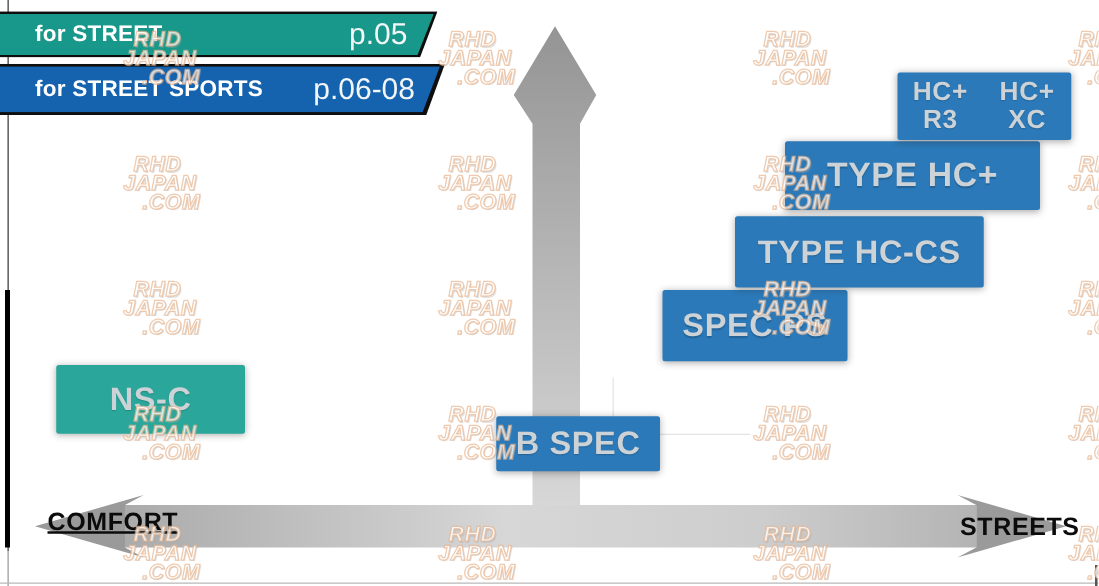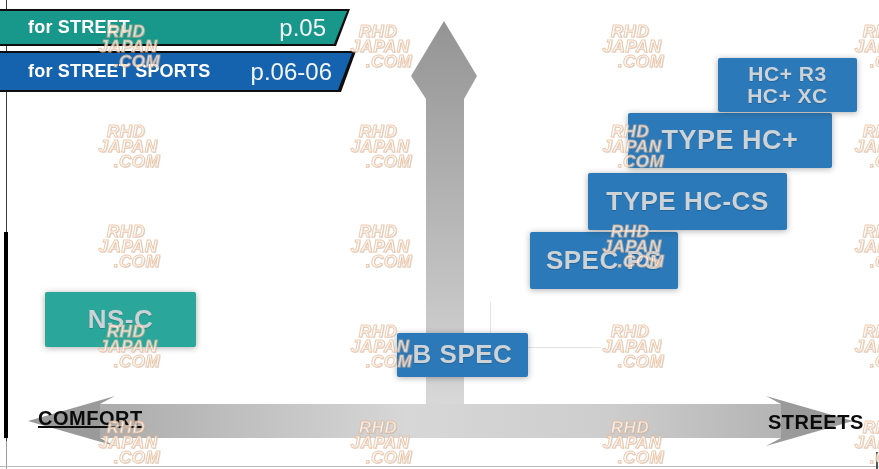--- a/index.html
+++ b/index.html
@@ -34,21 +34,21 @@
   #banner-sports{top:51px;width:356px;height:41px;
      clip-path:polygon(0 0,356px 0,341px 100%,0 100%);}
   #banner-sports .fill{position:absolute;left:0;top:2px;width:352px;height:37px;background:#1562ae;
      clip-path:polygon(0 0,352px 0,338px 100%,0 100%);}
   .banner .label{position:absolute;left:28px;top:0;height:100%;display:flex;align-items:center;
      font-weight:bold;font-size:18px;color:#fff;letter-spacing:.2px;}
   .banner .page{position:absolute;right:24px;top:0;height:100%;display:flex;align-items:center;
      font-size:24px;font-weight:400;color:#f2f6f6;}
 
   
-  .product{position:absolute;z-index:5;display:flex;flex-direction:column;align-items:center;
+  .product{position:absolute;z-index:5;display:flex;flex-direction:row;align-items:center;
      justify-content:center;font-weight:bold;letter-spacing:.5px;border-radius:2px;
      box-shadow:0 1px 6px rgba(40,40,40,.38);line-height:1.04;text-align:center;
      text-shadow:0 1px 1px rgba(0,0,0,.18);}
 
   
   .wm{position:absolute;width:84px;z-index:50;text-align:center;font-style:italic;font-weight:bold;
      font-size:17px;line-height:15px;letter-spacing:.5px;color:rgba(255,255,255,.92);
      -webkit-text-stroke:1px rgba(231,178,136,.8);
      text-shadow:1px 1px 0 rgba(165,165,165,.38);opacity:.85;pointer-events:none;}
   .wm .wl1{transform:translateX(-2px);}
@@ -88,21 +88,21 @@
   <div class="edge vline-right"></div>
 
   <div class="banner" id="banner-street">
     <div class="fill"></div>
     <div class="label">for STREET</div>
     <div class="page">p.05</div>
   </div>
   <div class="banner" id="banner-sports">
     <div class="fill"></div>
     <div class="label">for STREET SPORTS</div>
-    <div class="page">p.06-06</div>
+    <div class="page">p.06-08</div>
   </div>
 
   <div class="axis-label comfort-label">COMFORT</div>
   <div class="axis-label sports-label">STREETS</div>
 
   <div>
       <div class="product" style="left: 45px; top: 292px; width: 151px; height: 55px; background: rgb(42, 166, 154); font-size: 26px; color: rgb(204, 210, 214);">
         <div>NS-C</div>
       </div>
       <div class="product" style="left: 397px; top: 333px; width: 131px; height: 44px; background: rgb(43, 121, 184); font-size: 26px; color: rgb(204, 210, 214);">

